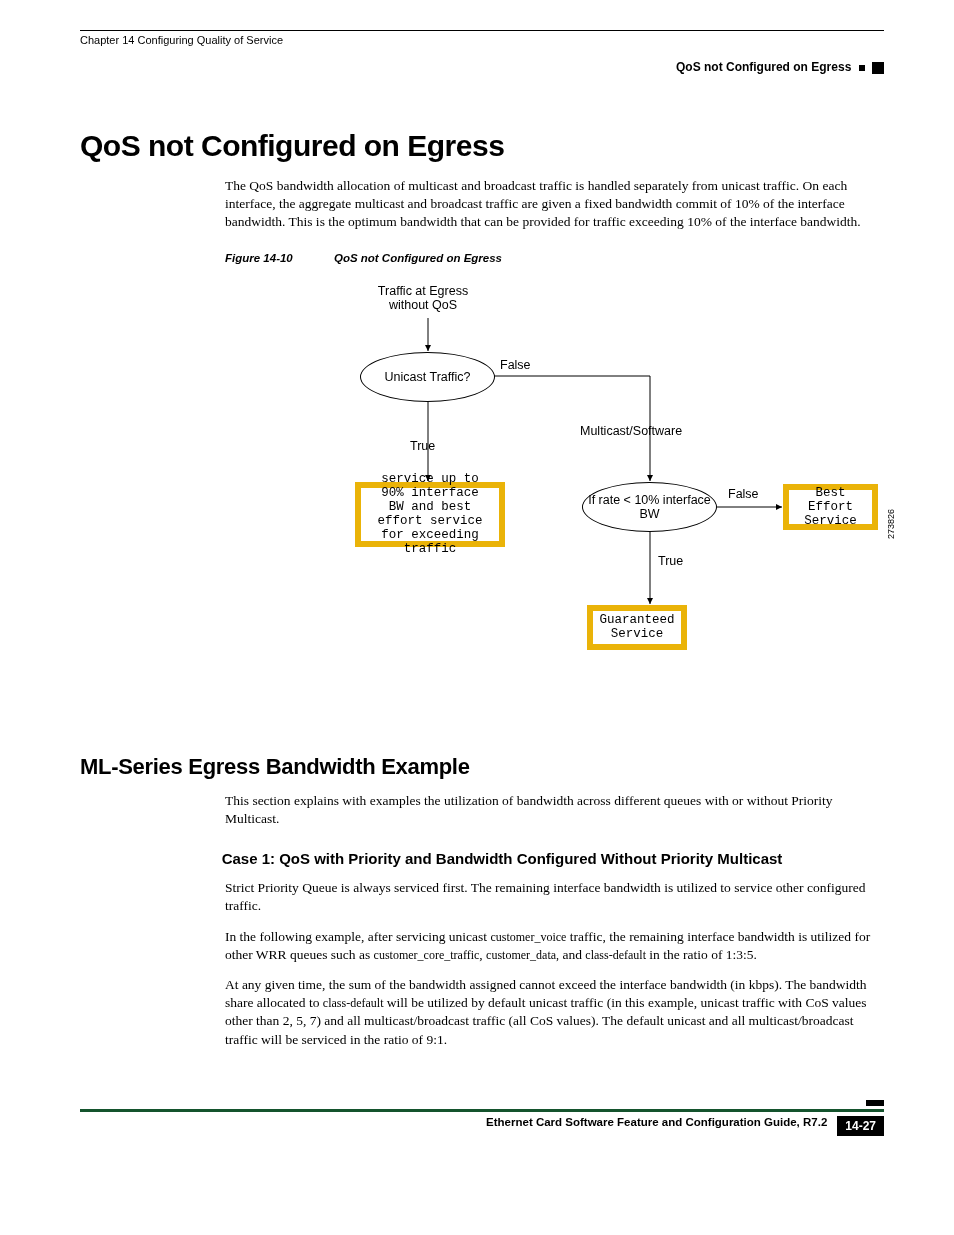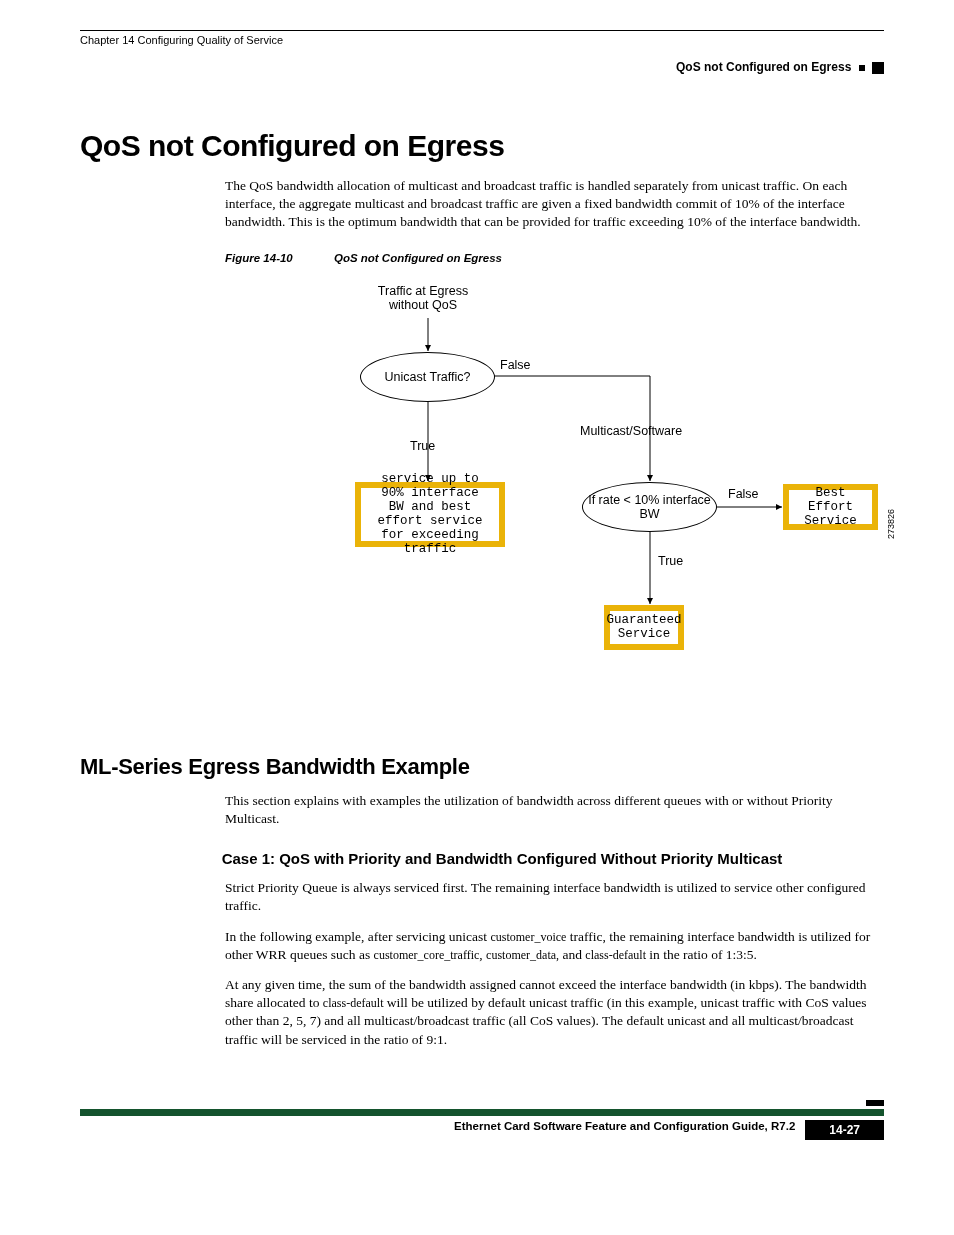--- a/index.html
+++ b/index.html
@@ -124,41 +124,41 @@
   svg.arrows { position: absolute; top: 0; left: 0; }
   .figure-id {
     position: absolute;
     font-family: Arial, Helvetica, sans-serif;
     font-size: 9px;
     transform: rotate(-90deg);
     transform-origin: left top;
   }
   .footer {
     margin-top: 60px;
-    border-top: 7px solid #14532d;
+    border-top: 3px solid #14532d;
     padding-top: 4px;
     display: flex;
     justify-content: space-between;
     align-items: flex-start;
   }
   .footer-title {
     font-family: Arial, Helvetica, sans-serif;
     font-weight: bold;
     font-size: 11.5px;
     text-align: right;
     flex: 1;
     margin-right: 10px;
   }
   .footer-page {
     background: #000;
     color: #fff;
     font-family: Arial, Helvetica, sans-serif;
     font-weight: bold;
     font-size: 12px;
-    padding: 3px 24px;
+    padding: 3px 8px;
   }
   .footer-wrap { position: relative; }
   .footer-mark {
     position: absolute;
     right: 0; top: -9px;
     width: 18px; height: 6px;
     background: #000;
   }
 </style>
 </head>
@@ -210,21 +210,21 @@
 
   <div class="flow-box" style="left:75px; top:198px; width:150px; height:65px;">service up to 90% interface BW and best effort service for exceeding traffic</div>
 
   <div class="flow-ellipse wide" style="left:302px; top:198px;">If rate &lt; 10% interface BW</div>
   <div class="flow-label" style="left:448px; top:203px;">False</div>
 
   <div class="flow-box" style="left:503px; top:200px; width:95px; height:46px;">Best Effort Service</div>
 
   <div class="flow-label" style="left:378px; top:270px;">True</div>
 
-  <div class="flow-box" style="left:324px; top:321px; width:80px; height:45px;">Guaranteed Service</div>
+  <div class="flow-box" style="left:307px; top:321px; width:100px; height:45px;">Guaranteed Service</div>
 
   <div class="figure-id" style="left:606px; top:255px;">273826</div>
 </div>
 
 <h2>ML-Series Egress Bandwidth Example</h2>
 
 <p class="body-text">This section explains with examples the utilization of bandwidth across different queues with or without Priority Multicast.</p>
 
 <h3>Case 1: QoS with Priority and Bandwidth Configured Without Priority Multicast</h3>
 

